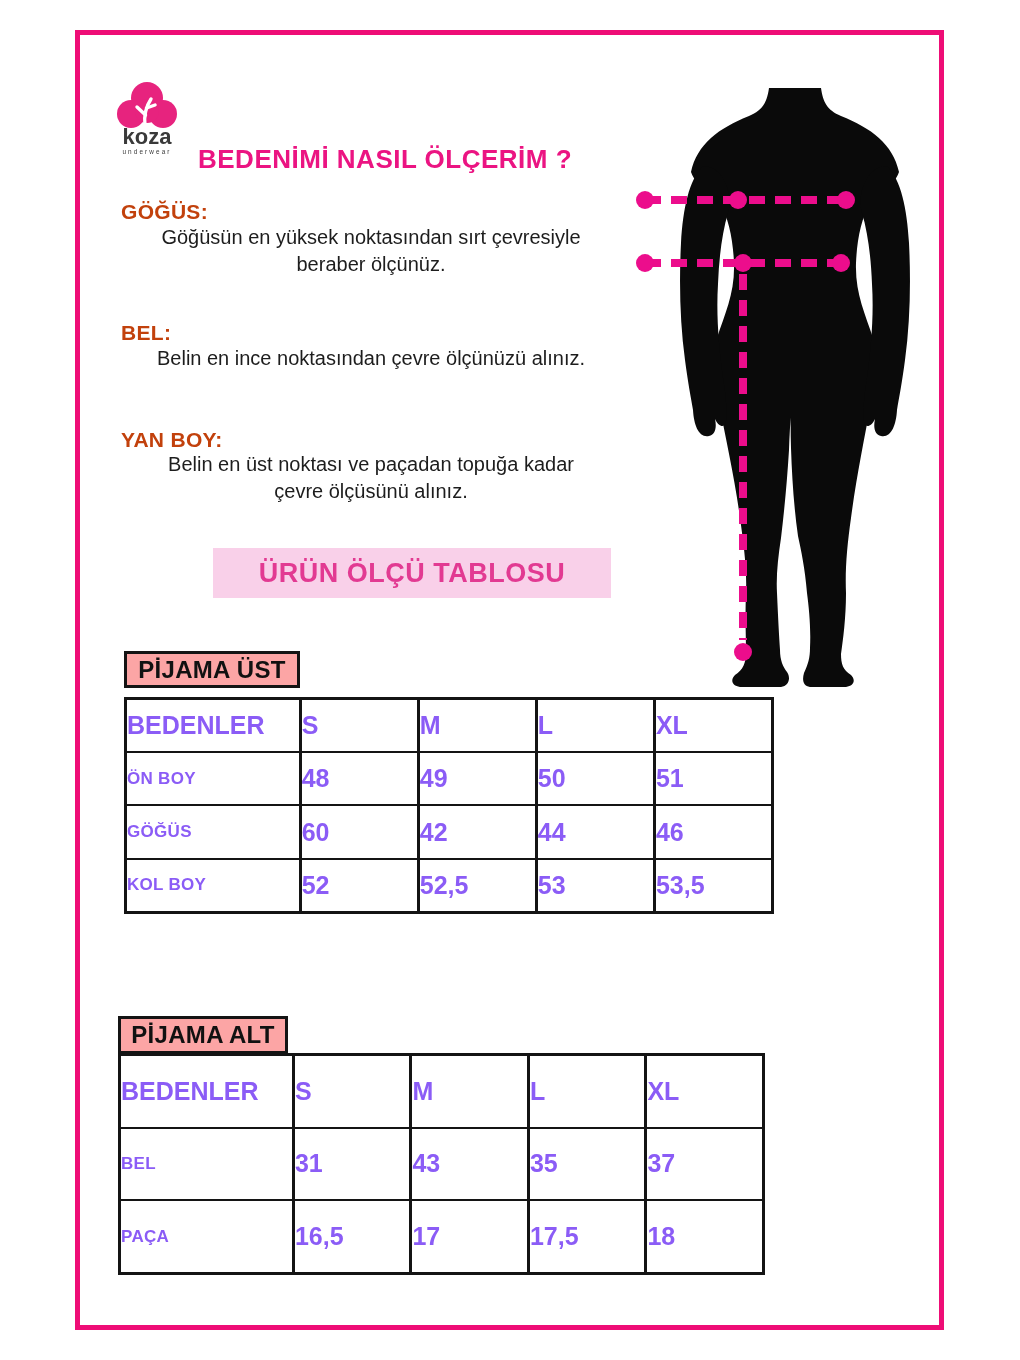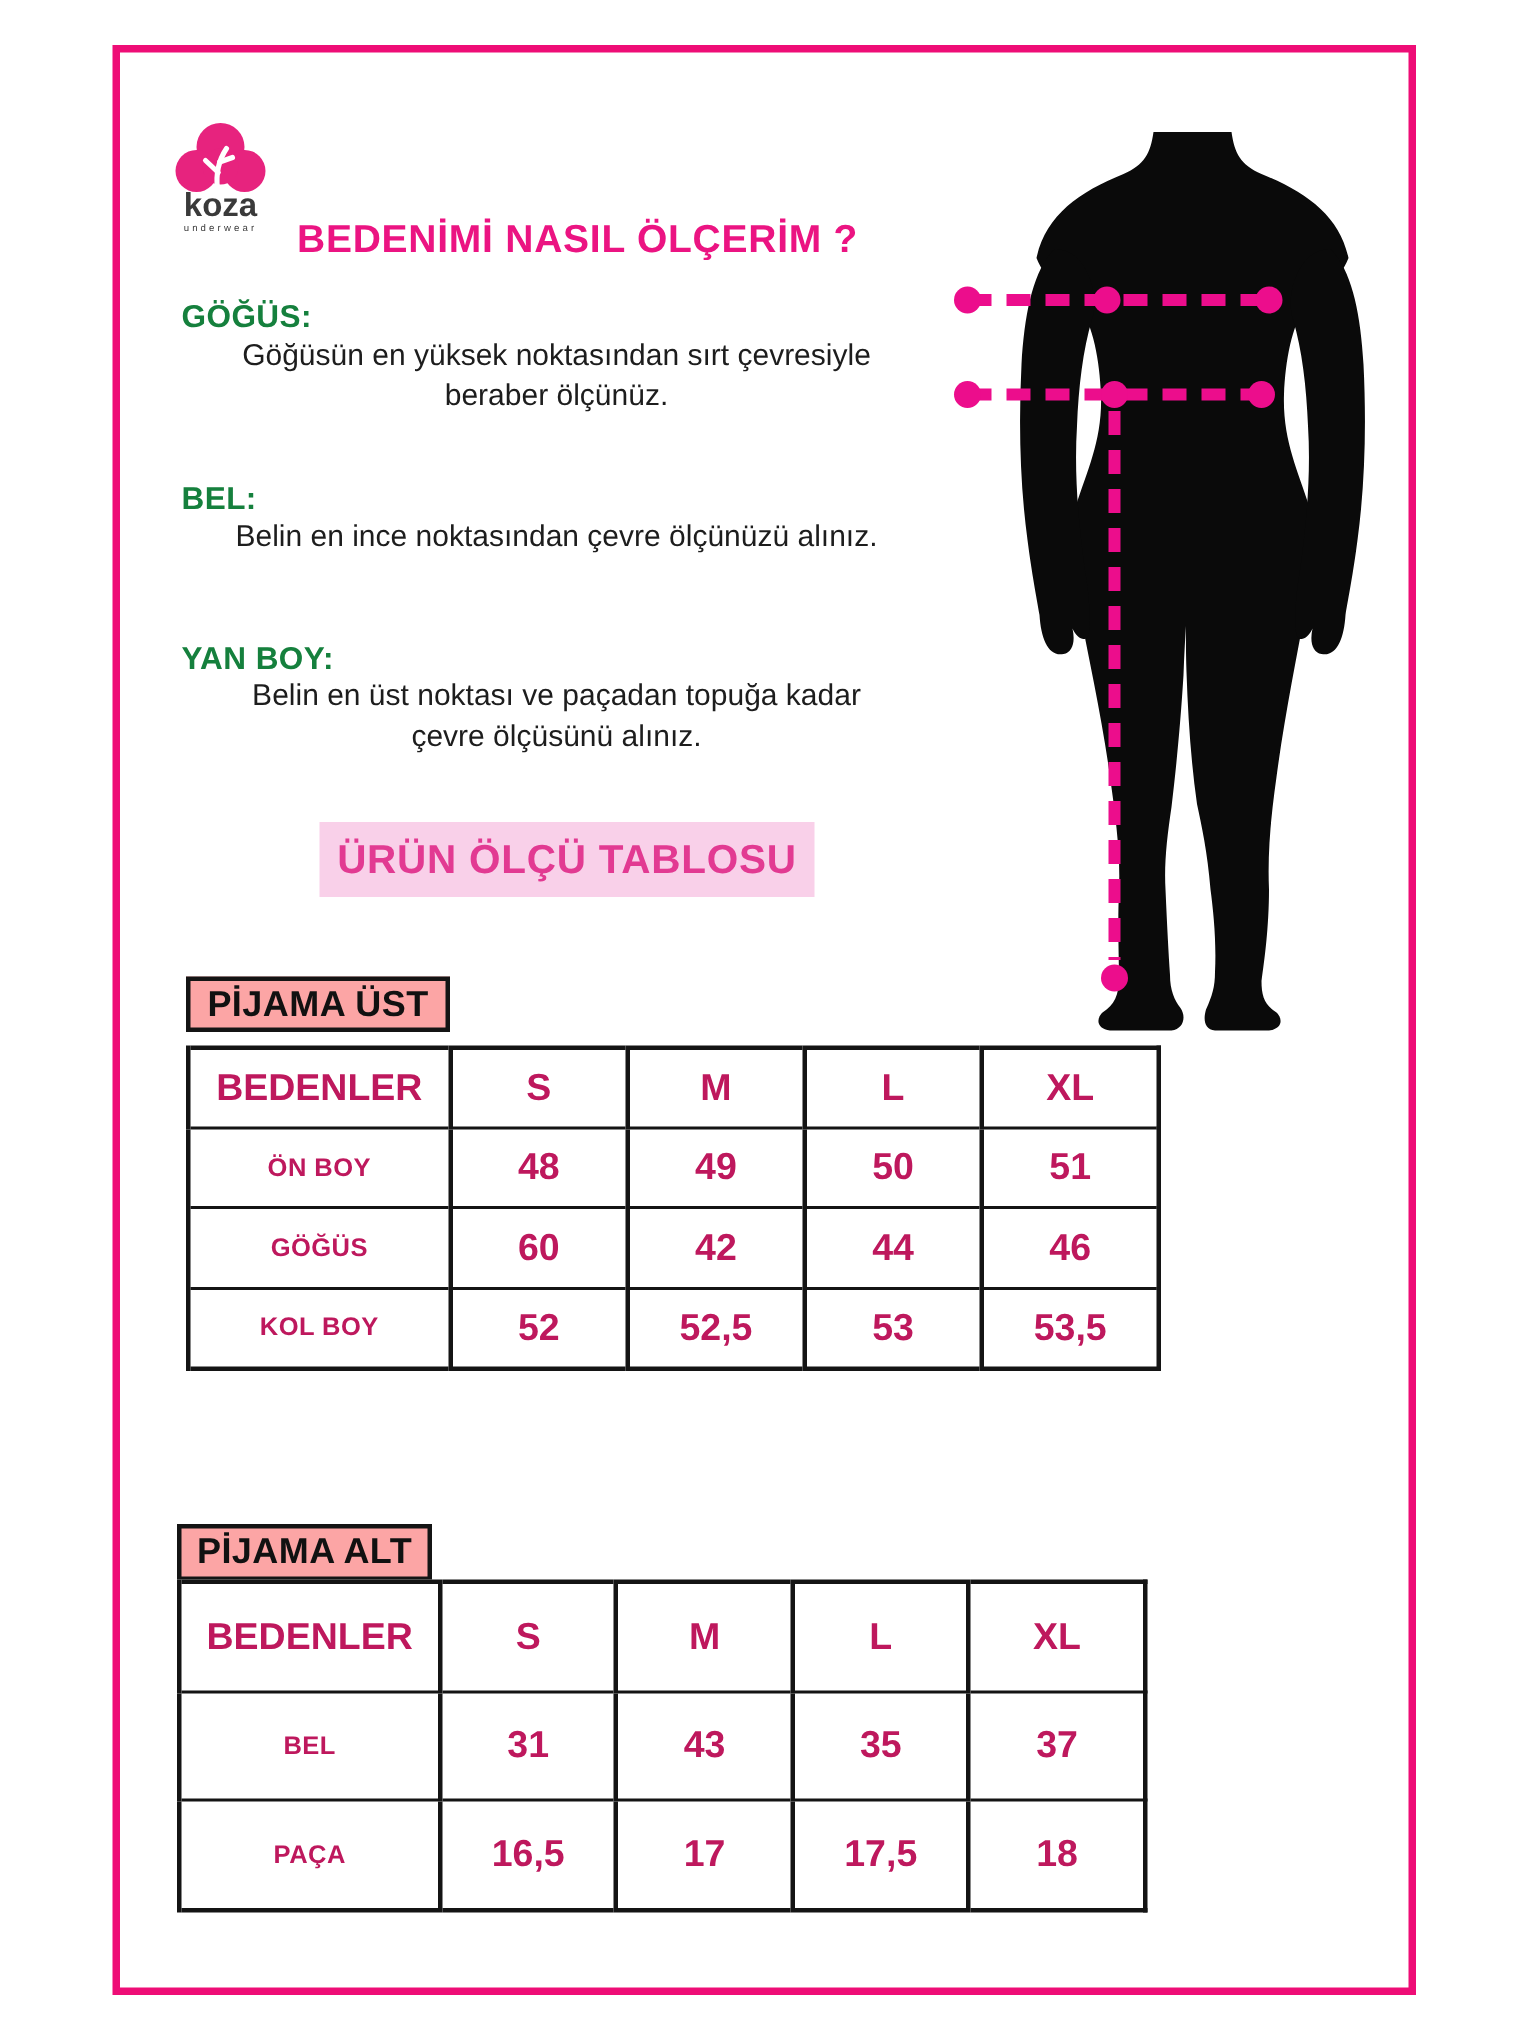--- a/index.html
+++ b/index.html
@@ -1,25 +1,25 @@
 <!DOCTYPE html>
 <html><head>
 <meta charset="utf-8">
 <style>
   html,body{margin:0;padding:0;background:#ffffff;}
   body{width:1020px;height:1360px;position:relative;font-family:"Liberation Sans",sans-serif;overflow:hidden;}
   .frame{position:absolute;left:75px;top:30px;width:869px;height:1300px;border:5px solid #EE0D76;box-sizing:border-box;background:#ffffff;}
   .abs{position:absolute;}
   .title{left:198px;top:144px;font-size:26px;font-weight:bold;color:#EB1482;letter-spacing:.5px;white-space:nowrap;}
-  .sec-head{font-size:21px;font-weight:bold;color:#15803d;letter-spacing:.3px;}
+  .sec-head{font-size:21px;font-weight:bold;color:#c2410c;letter-spacing:.3px;}
   .sec-body{font-size:20px;color:#1d1d1d;line-height:27px;width:500px;white-space:pre-line;text-align:center;}
-  .banner{left:213px;top:548px;width:330px;height:50px;background:#F9D0E9;color:#E23A92;font-size:27px;font-weight:bold;text-align:center;line-height:50px;letter-spacing:.5px;}
+  .banner{left:213px;top:548px;width:398px;height:50px;background:#F9D0E9;color:#E23A92;font-size:27px;font-weight:bold;text-align:center;line-height:50px;letter-spacing:.5px;}
   .tbl-label{border:3px solid #141414;box-sizing:border-box;background:#fca5a5;display:flex;align-items:center;justify-content:center;font-size:24px;font-weight:bold;color:#111;letter-spacing:.3px;}
   table.size-table{border-collapse:collapse;table-layout:fixed;background:#fff;border:3px solid #141414;}
-  table.size-table td{border:2px solid #141414;border-left-width:3px;text-align:center;vertical-align:middle;padding:0;color:#be185d;}
+  table.size-table td{border:2px solid #141414;border-left-width:3px;vertical-align:middle;padding:0;color:#8b5cf6;}
   td.big{font-size:25px;font-weight:bold;}
   td.rowlab{font-size:17px;font-weight:bold;letter-spacing:.3px;}
   .logo-wrap{left:112px;top:80px;width:70px;height:80px;}
 </style>
 </head>
 <body>
 
 <div class="frame"></div>
 
 <div class="abs logo-wrap">

